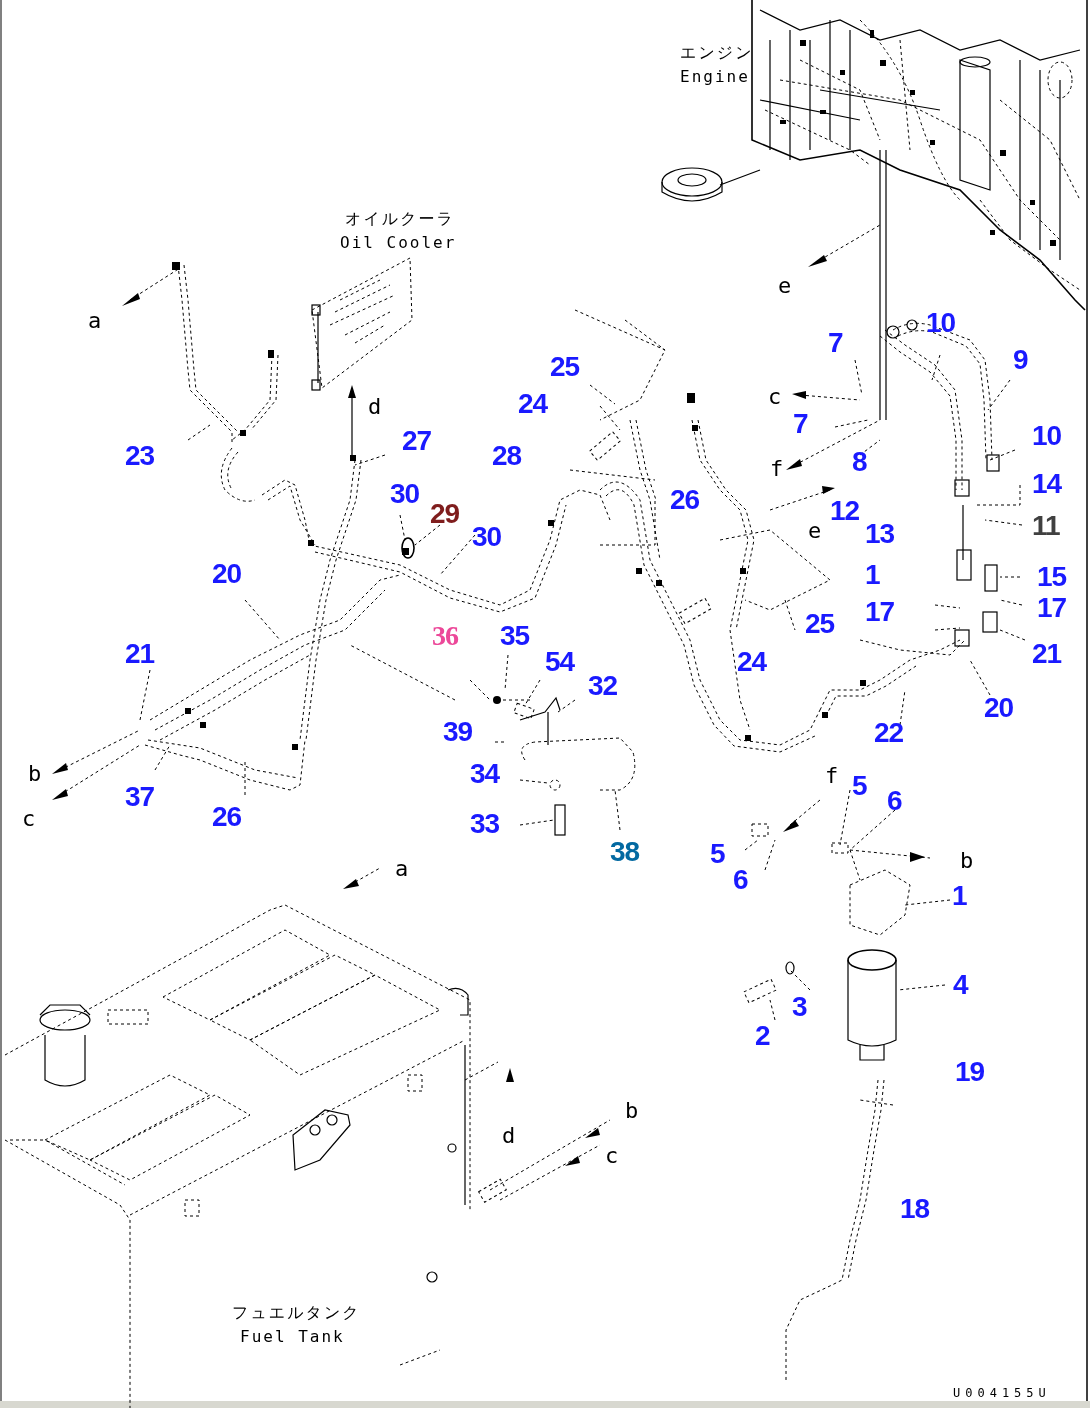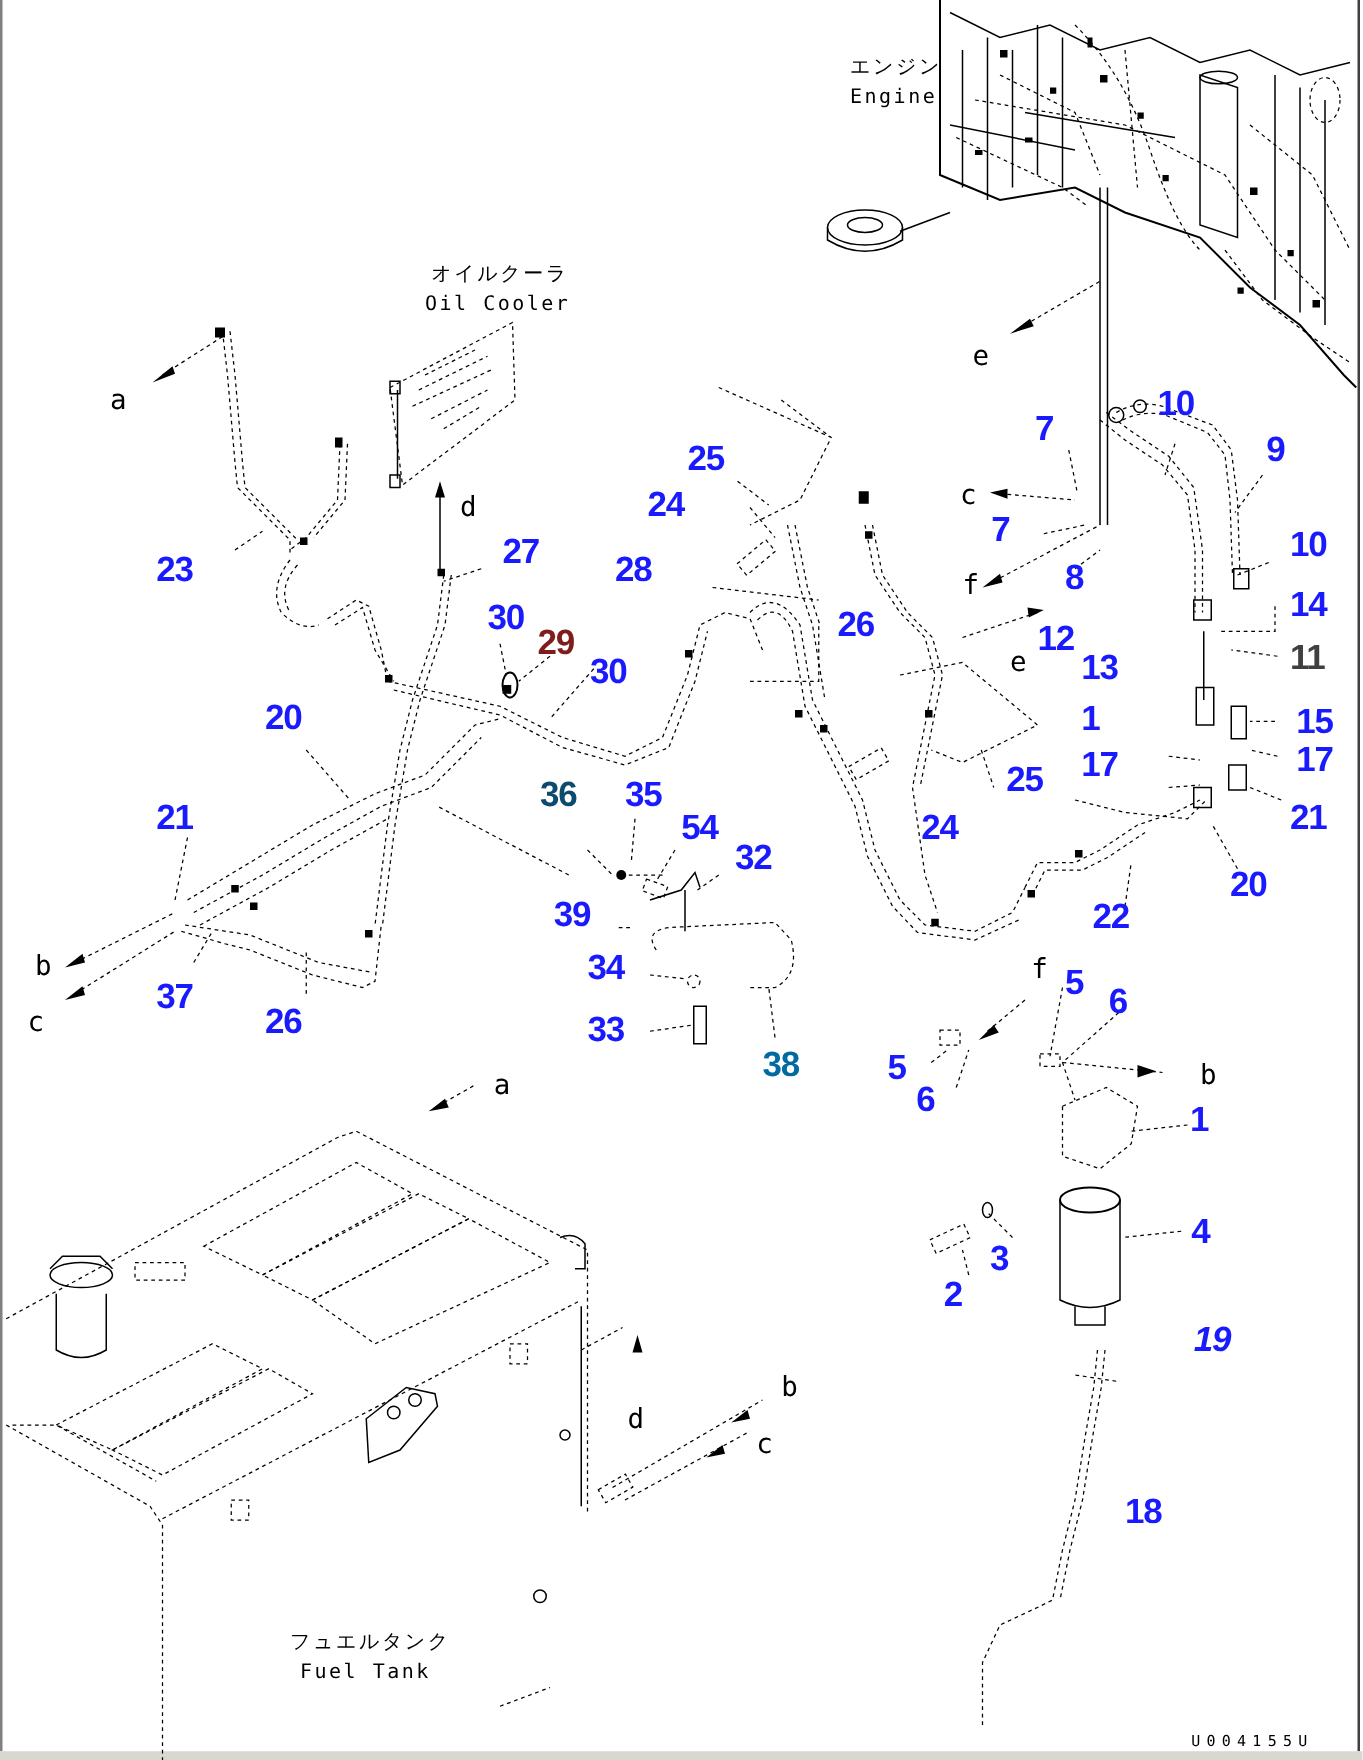--- a/index.html
+++ b/index.html
@@ -270,21 +270,21 @@
 <div class="callout" style="left: 1032px; top: 422px; color: rgb(26, 26, 255);">10</div>
 <div class="callout" style="left: 1032px; top: 512px; color: #404040;">11</div>
 <div class="callout" style="left: 830px; top: 497px; color: rgb(26, 26, 255);">12</div>
 <div class="callout" style="left: 865px; top: 520px; color: rgb(26, 26, 255);">13</div>
 <div class="callout" style="left: 1032px; top: 470px; color: rgb(26, 26, 255);">14</div>
 <div class="callout" style="left: 1037px; top: 563px; color: rgb(26, 26, 255);">15</div>
 <div class="callout" style="left: 865px; top: 561px; color: rgb(26, 26, 255);">1</div>
 <div class="callout" style="left: 865px; top: 598px; color: rgb(26, 26, 255);">17</div>
 <div class="callout" style="left: 1037px; top: 594px; color: rgb(26, 26, 255);">17</div>
 <div class="callout" style="left: 900px; top: 1195px; color: rgb(26, 26, 255);">18</div>
-<div class="callout" style="left: 955px; top: 1058px; color: rgb(26, 26, 255); font-style: italic;">19</div>
+<div class="callout" style="left: 955px; top: 1058px; color: rgb(26, 26, 255);">19</div>
 <div class="callout" style="left: 212px; top: 560px; color: rgb(26, 26, 255);">20</div>
 <div class="callout" style="left: 984px; top: 694px; color: rgb(26, 26, 255);">20</div>
 <div class="callout" style="left: 125px; top: 640px; color: rgb(26, 26, 255);">21</div>
 <div class="callout" style="left: 1032px; top: 640px; color: rgb(26, 26, 255);">21</div>
 <div class="callout" style="left: 874px; top: 719px; color: rgb(26, 26, 255);">22</div>
 <div class="callout" style="left: 125px; top: 442px; color: rgb(26, 26, 255);">23</div>
 <div class="callout" style="left: 518px; top: 390px; color: rgb(26, 26, 255);">24</div>
 <div class="callout" style="left: 737px; top: 648px; color: rgb(26, 26, 255);">24</div>
 <div class="callout" style="left: 550px; top: 353px; color: rgb(26, 26, 255);">25</div>
 <div class="callout" style="left: 805px; top: 610px; color: rgb(26, 26, 255);">25</div>
@@ -293,16 +293,16 @@
 <div class="callout" style="left: 402px; top: 427px; color: rgb(26, 26, 255);">27</div>
 <div class="callout" style="left: 492px; top: 442px; color: rgb(26, 26, 255);">28</div>
 <div class="callout" style="left: 430px; top: 500px; color: #7f1d1d;">29</div>
 <div class="callout" style="left: 390px; top: 480px; color: rgb(26, 26, 255);">30</div>
 <div class="callout" style="left: 472px; top: 523px; color: rgb(26, 26, 255);">30</div>
 <div class="callout" style="left: 545px; top: 648px; color: rgb(26, 26, 255);">54</div>
 <div class="callout" style="left: 588px; top: 672px; color: rgb(26, 26, 255);">32</div>
 <div class="callout" style="left: 470px; top: 810px; color: rgb(26, 26, 255);">33</div>
 <div class="callout" style="left: 470px; top: 760px; color: rgb(26, 26, 255);">34</div>
 <div class="callout" style="left: 500px; top: 622px; color: rgb(26, 26, 255);">35</div>
-<div class="callout" style="left: 432px; top: 622px; color: #0c4a6e;">36</div>
+<div class="callout" style="left: 432px; top: 622px; color: #ec4899; font-family: Liberation Serif, serif;">36</div>
 <div class="callout" style="left: 125px; top: 783px; color: rgb(26, 26, 255);">37</div>
 <div class="callout" style="left: 610px; top: 838px; color: #0369a1;">38</div>
 <div class="callout" style="left: 443px; top: 718px; color: rgb(26, 26, 255);">39</div>
 
 </body></html>

